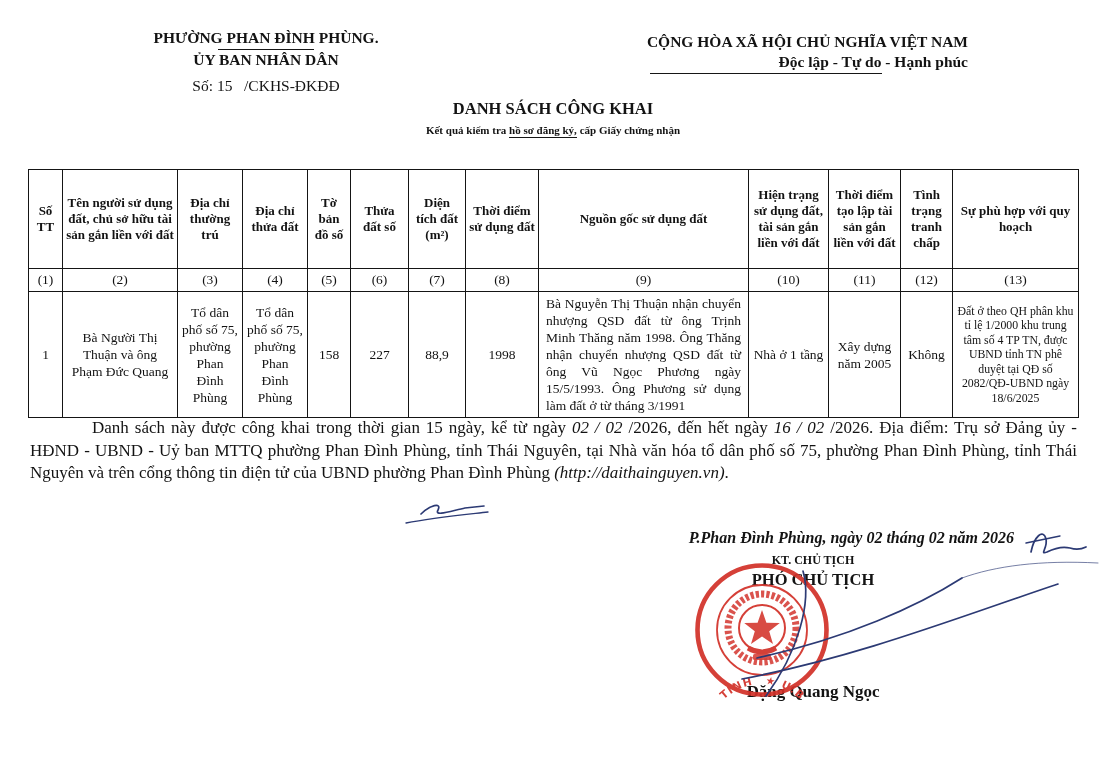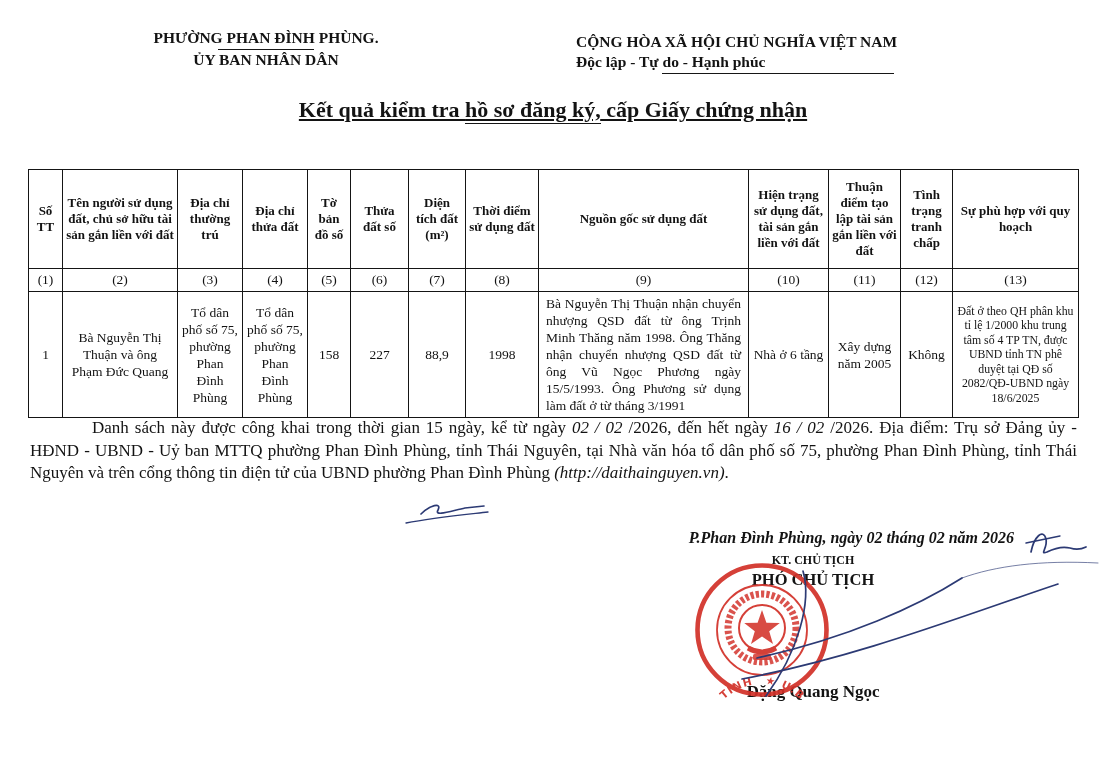--- a/index.html
+++ b/index.html
@@ -2,31 +2,31 @@
 <html><head>
 <meta charset="utf-8">
 <style>
   * { margin:0; padding:0; box-sizing:border-box; }
   html,body { width:1106px; height:771px; background:#fff; overflow:hidden; position:relative;
               font-family:"Liberation Serif","DejaVu Serif",serif; color:#131313; }
   .abs { position:absolute; }
 
   
   .hdr-left  { left:88px;  top:28px; width:356px; text-align:center; }
-  .hdr-right { left:576px; top:32px; width:404px; text-align:left; }
+  .hdr-right { left:564px; top:32px; width:404px; text-align:right; }
   .hdr-line  { font-weight:bold; font-size:15.5px; line-height:20px; }
   .u-short::after { content:""; display:block; margin:1px auto 0; border-bottom:1.6px solid #161616; }
   .hdr-left  .u-short::after { width:96px;  }
   .hdr-right .u-short::after { width:232px; }
   .so-line { margin-top:7px; font-size:15.5px; }
 
   
   .title-wrap { left:0; top:98px; width:1106px; text-align:center; }
   .title-1 { font-weight:bold; font-size:16.5px; line-height:21px; }
-  .title-2 { font-weight:bold; font-size:22px; line-height:23px;text-decoration:underline; }
+  .title-2 { font-weight:bold; font-size:11px; line-height:23px; }
   .title-2 .ul { border-bottom:1.7px solid #161616; padding-bottom:1px; }
 
   
   table { position:absolute; left:28px; top:169px; width:1050px; border-collapse:collapse; table-layout:fixed; }
   th, td { border:1px solid #151515; vertical-align:middle; text-align:center; overflow:hidden; }
   th { font-weight:bold; font-size:13px; line-height:16px; padding:2px 3px; height:99px; }
   tr.idx td { font-size:13.5px; height:23px; padding:0 2px; }
   tr.data td { font-size:13.5px; line-height:17px; height:117px; padding:2px 4px; }
   tr.data td.origin { text-align:justify; padding:3px 7px; text-align-last:left; }
   tr.data td.plan   { font-size:11.8px; line-height:14.5px; padding:2px 3px;margin-left:25px; }
@@ -47,28 +47,30 @@
   .stamp { left:692px; top:560px; width:140px; height:140px; opacity:.92; }
   .stamp text { font-family:"DejaVu Sans","Liberation Sans",sans-serif; font-weight:bold; }
   .ink { left:0; top:0; width:1106px; height:771px; pointer-events:none; }
 </style>
 </head>
 <body>
 
 <div class="abs hdr-left">
   <div class="hdr-line u-short">PHƯỜNG PHAN ĐÌNH PHÙNG.</div>
   <div class="hdr-line">ỦY BAN NHÂN DÂN</div>
+  <div class="so-line"><span>Số: 15</span>&nbsp;&nbsp;&nbsp;<span>/CKHS-ĐKĐĐ</span></div>
 </div>
 
 <div class="abs hdr-right">
   <div class="hdr-line">CỘNG HÒA XÃ HỘI CHỦ NGHĨA VIỆT NAM</div>
   <div class="hdr-line u-short">Độc lập - Tự do - Hạnh phúc</div>
 </div>
 
 <div class="abs title-wrap">
+  <div class="title-1">DANH SÁCH CÔNG KHAI</div>
   <div class="title-2"><span>Kết quả kiểm tra </span><span class="ul">hồ sơ đăng ký,</span><span> cấp Giấy chứng nhận</span></div>
 </div>
 
 <table>
   <colgroup>
     <col style="width:34px">
       <col style="width:115px">
       <col style="width:65px">
       <col style="width:65px">
     <col style="width:43px">
@@ -86,50 +88,50 @@
     <th>Số TT</th>
     <th>Tên người sử dụng đất, chủ sở hữu tài sản gắn liền  với đất</th>
     <th>Địa chỉ thường trú</th>
     <th>Địa chỉ thửa đất</th>
     <th>Tờ bản đồ số</th>
     <th>Thửa đất số</th>
     <th>Diện tích đất (m²)</th>
     <th>Thời điểm sử dụng đất</th>
     <th>Nguồn gốc sử dụng đất</th>
     <th>Hiện trạng sử dụng đất, tài sản gắn liền với đất</th>
-    <th>Thuận điểm tạo lập tài sản gắn liền với đất</th>
+    <th>Thời điểm tạo lập tài sản gắn liền với đất</th>
     <th>Tình trạng tranh chấp</th>
     <th>Sự phù hợp với quy hoạch</th>
   </tr>
   <tr class="idx">
     <td>(1)</td>
     <td>(2)</td>
     <td>(3)</td>
     <td>(4)</td>
     <td>(5)</td>
     <td>(6)</td>
     <td>(7)</td>
     <td>(8)</td>
     <td>(9)</td>
     <td>(10)</td>
     <td>(11)</td>
     <td>(12)</td>
     <td>(13)</td>
   </tr>
   <tr class="data">
     <td>1</td>
-    <td>Bà Nguyễn Thị Thuận và ông Phạm Đức Quang</td>
+    <td>Bà Người Thị Thuận và ông Phạm Đức Quang</td>
     <td>Tổ dân phố số 75, phường Phan Đình Phùng</td>
     <td>Tổ dân phố số 75, phường Phan Đình Phùng</td>
     <td>158</td>
     <td>227</td>
     <td>88,9</td>
     <td>1998</td>
     <td class="origin">Bà Nguyễn Thị Thuận nhận chuyển nhượng QSD đất từ ông Trịnh Minh Thăng năm 1998. Ông Thăng nhận chuyển nhượng QSD đất từ ông Vũ Ngọc Phương ngày 15/5/1993. Ông Phương sử dụng làm đất ở từ tháng 3/1991</td>
-    <td>Nhà ở 6 tầng</td>
+    <td>Nhà ở 1 tầng</td>
     <td>Xây dựng năm 2005</td>
     <td>Không</td>
     <td class="plan">Đất ở theo QH phân khu tỉ lệ 1/2000 khu trung tâm số 4 TP TN, được UBND tỉnh TN phê duyệt tại QĐ số  2082/QĐ-UBND ngày 18/6/2025</td>
   </tr>
 </tbody>
   </table>
 
 <div class="abs bodytext">
   <p><span>Danh sách này được công khai trong thời gian 15 ngày, kể từ ngày  </span><span class="it">02 / 02</span><span> /2026, đến hết ngày </span><span class="it">16 / 02</span><span> /2026. Địa điểm: Trụ sở Đảng ủy - HĐND - UBND - Uỷ ban MTTQ phường Phan Đình Phùng, tỉnh Thái Nguyên, tại Nhà văn hóa tổ dân phố số 75, phường Phan Đình Phùng, tỉnh Thái Nguyên và trên cổng thông tin điện tử của UBND phường Phan Đình Phùng </span><span class="it">(http://daithainguyen.vn)</span><span>.</span></p>
 </div>

